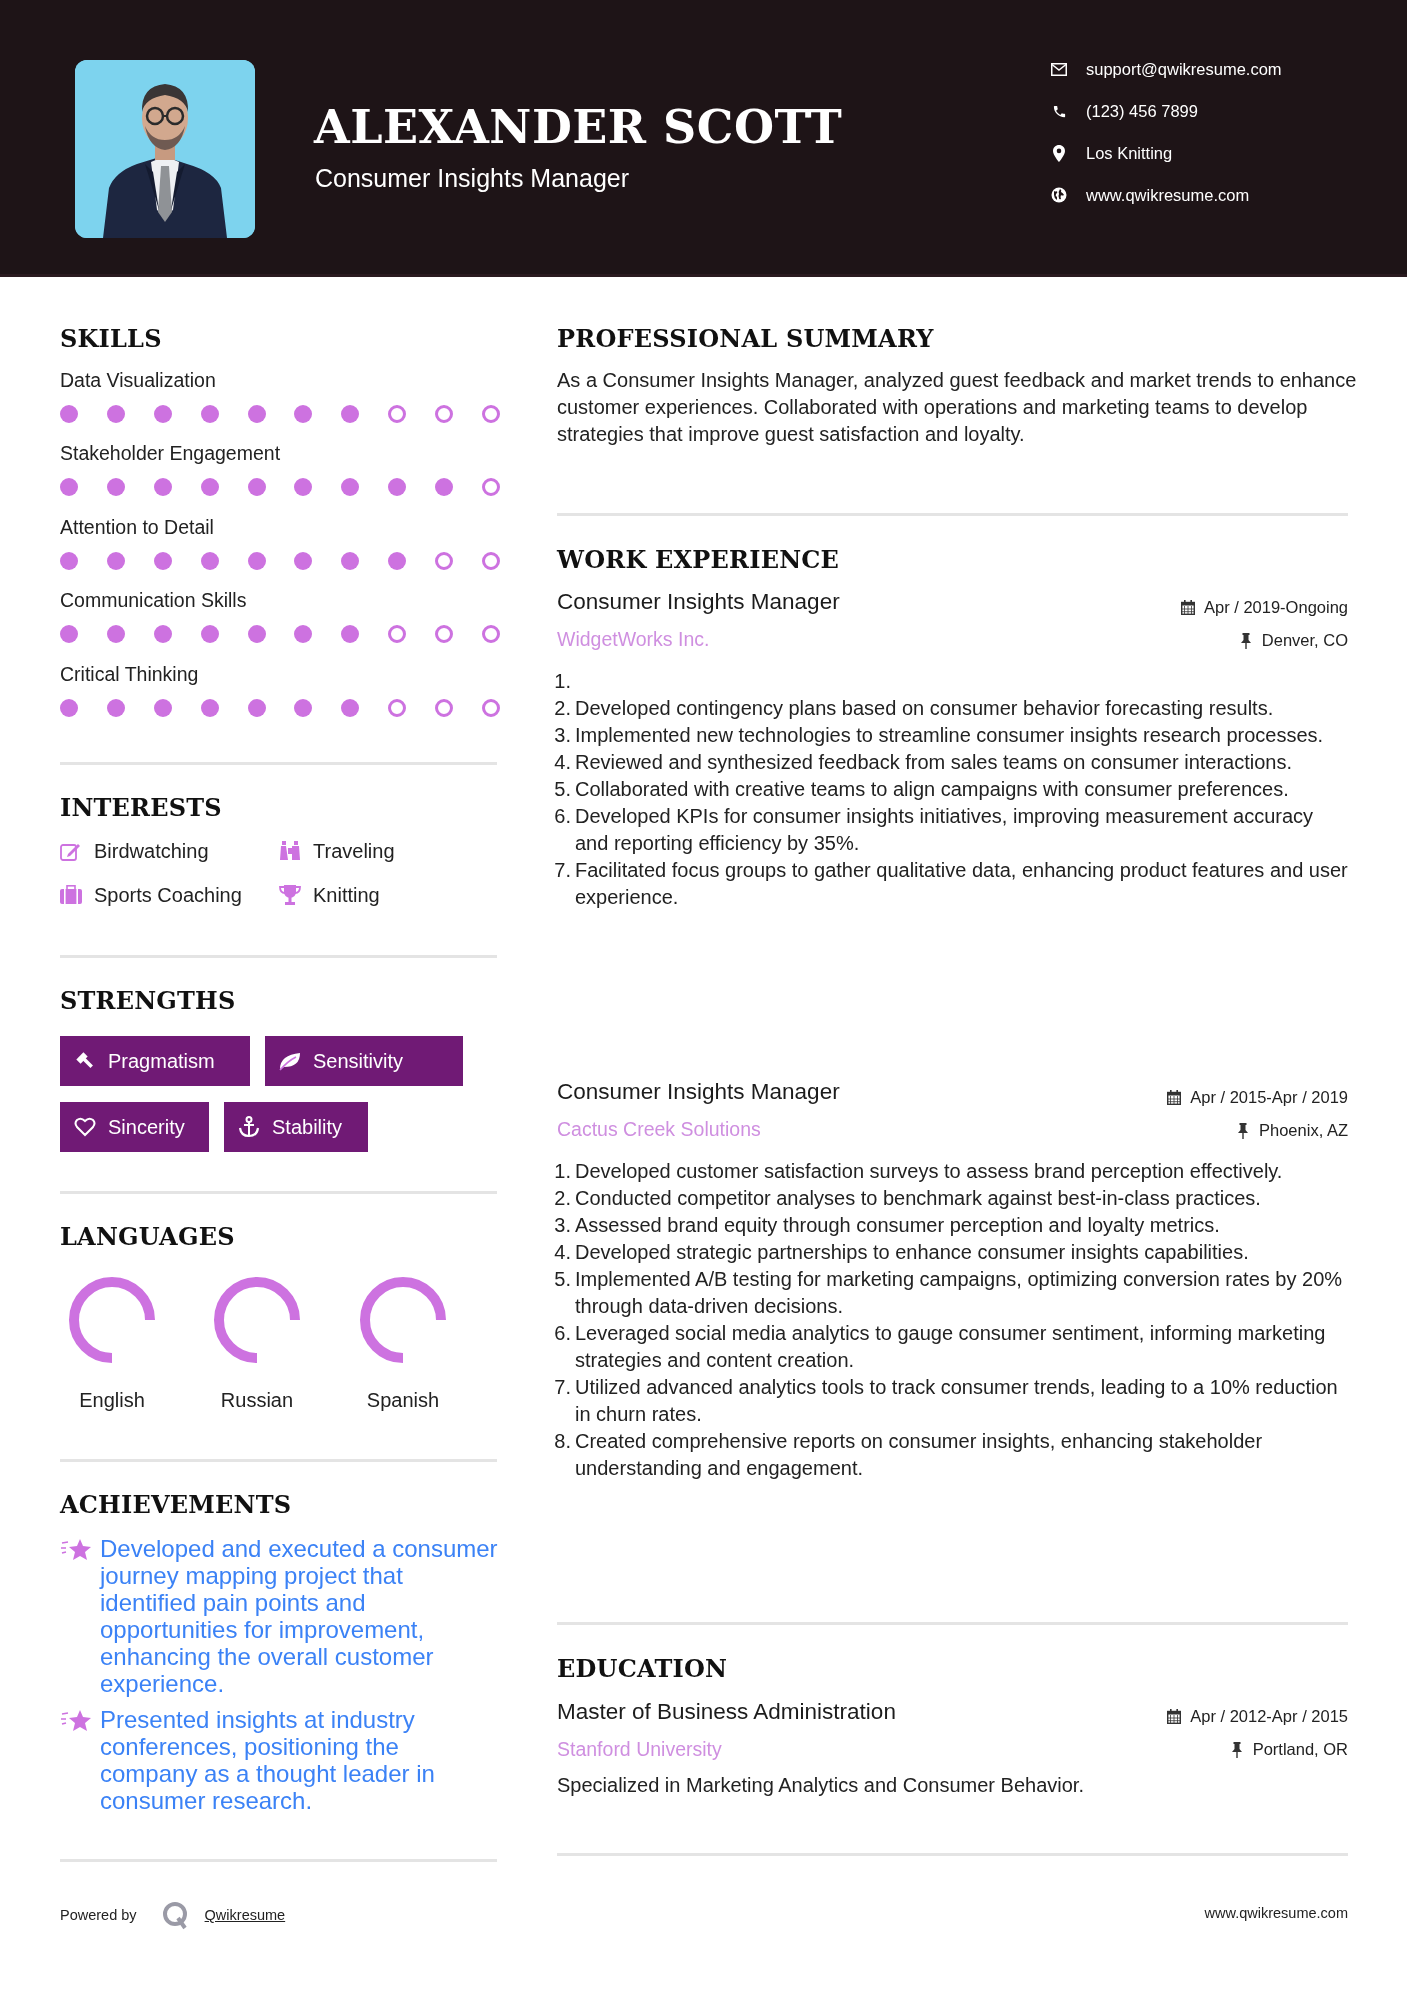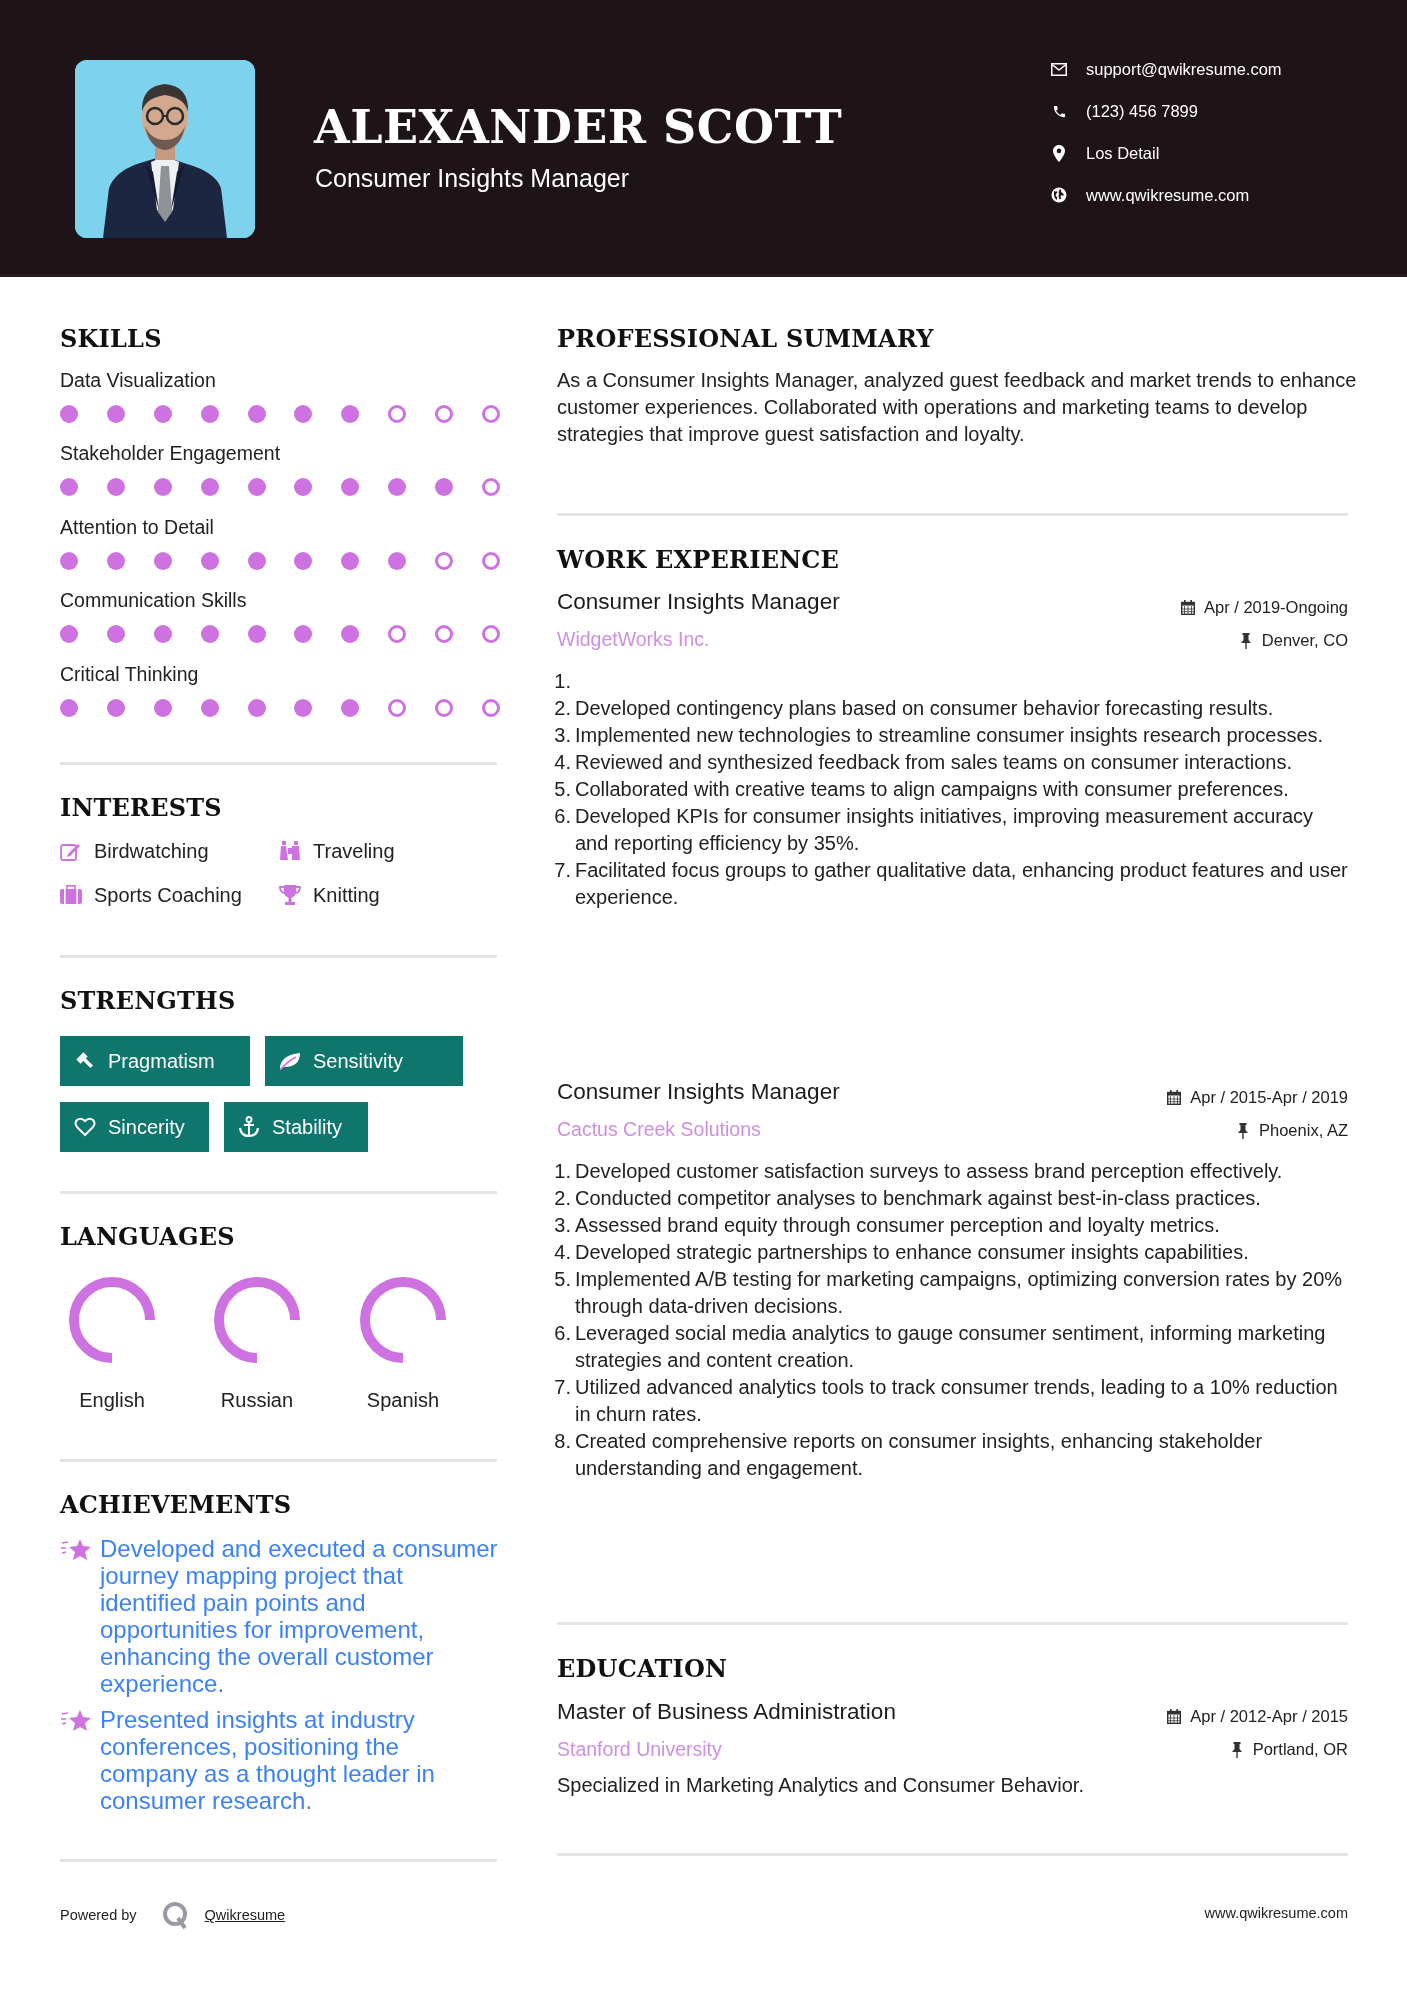--- a/index.html
+++ b/index.html
@@ -24,21 +24,21 @@
   .divider { position: absolute; height: 3px; background: #e4e4e4; }
 
   .skill-label { position: absolute; left: 60px; font-size: 19.5px; color: #222; font-family: "Liberation Sans", sans-serif; white-space: nowrap; }
   .dots { position: absolute; left: 60px; width: 440px; height: 20px; display: flex; justify-content: space-between; }
   .dot { width: 18px; height: 18px; border-radius: 50%; background: #cd72e0; }
   .dot.empty { background: #fff; border: 3px solid #cd72e0; }
 
   .interest { position: absolute; display: flex; align-items: center; font-size: 20px; font-family: "Liberation Sans", sans-serif; color: #222; white-space: nowrap; }
   .interest .ico { width: 26px; height: 26px; margin-right: 10px; display: flex; align-items: center; justify-content: center; color: #cd72e0; }
 
-  .tag { position: absolute; height: 50px; background: #0f766e; color: #fff; display: flex; align-items: center; padding: 0 12px 0 12px; font-size: 20px; font-family: "Liberation Sans", sans-serif; white-space: nowrap; }
+  .tag { position: absolute; height: 50px; background: #701a75; color: #fff; display: flex; align-items: center; padding: 0 12px 0 12px; font-size: 20px; font-family: "Liberation Sans", sans-serif; white-space: nowrap; }
   .tag .ico { width: 26px; height: 26px; margin-right: 10px; display: flex; align-items: center; justify-content: center; }
 
   .lang { position: absolute; width: 110px; text-align: center; }
   .lang svg { display: block; margin: 0 auto; }
   .lang .lbl { margin-top: 24px; font-size: 20px; font-family: "Liberation Sans", sans-serif; color: #222; }
 
   .ach { position: absolute; left: 60px; width: 440px; display: flex; }
   .ach .ico { width: 40px; flex: none; padding-top: 2px; }
   .ach .txt { font-size: 24px; line-height: 27px; color: #3b82f6; font-family: "Liberation Sans", sans-serif; }
 
@@ -114,21 +114,21 @@
         </svg>
     </span>
     <span class="txt">(123) 456 7899</span>
   </div>
   <div class="contact-row" style="top:84px;">
     <span class="ico">
       <svg width="12" height="17" viewBox="0 0 12 17">
           <path d="M6 0C2.7 0 0 2.6 0 5.9 0 10 6 17 6 17s6-7 6-11.1C12 2.6 9.3 0 6 0zm0 8.2A2.3 2.3 0 1 1 6 3.6a2.3 2.3 0 0 1 0 4.6z" fill="#fff"></path>
         </svg>
     </span>
-    <span class="txt">Los Detail</span>
+    <span class="txt">Los Knitting</span>
   </div>
   <div class="contact-row" style="top:126px;">
     <span class="ico">
       <svg width="16" height="16" viewBox="0 0 16 16">
           <circle cx="8" cy="8" r="7.5" fill="#fff"></circle>
           <path d="M3 4 Q5 5 6 4 Q7 6 5 7 Q4 9 6 10 L6 13 Q3 11 3 8 Z M9 2 Q11 3 10 5 Q12 6 13 8 Q11 9 10 8 Q9 10 10 12 Q8 13 8 11 Q7 9 8 7 Q7 5 9 2 Z" fill="#1e1417"></path>
         </svg>
     </span>
     <span class="txt">www.qwikresume.com</span>
   </div>

